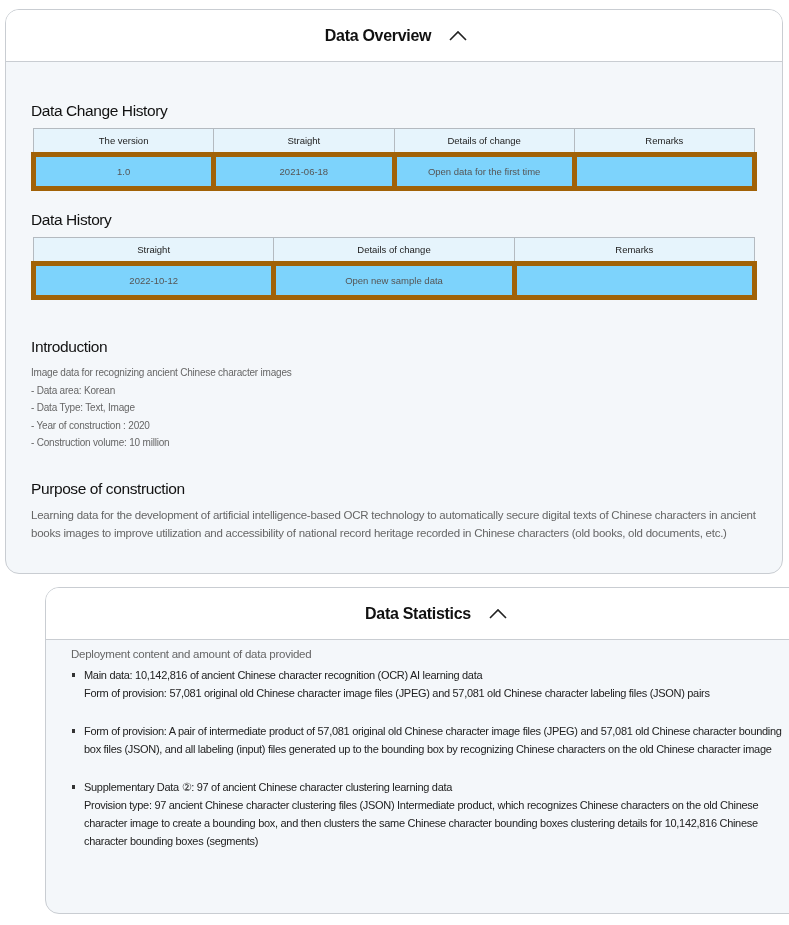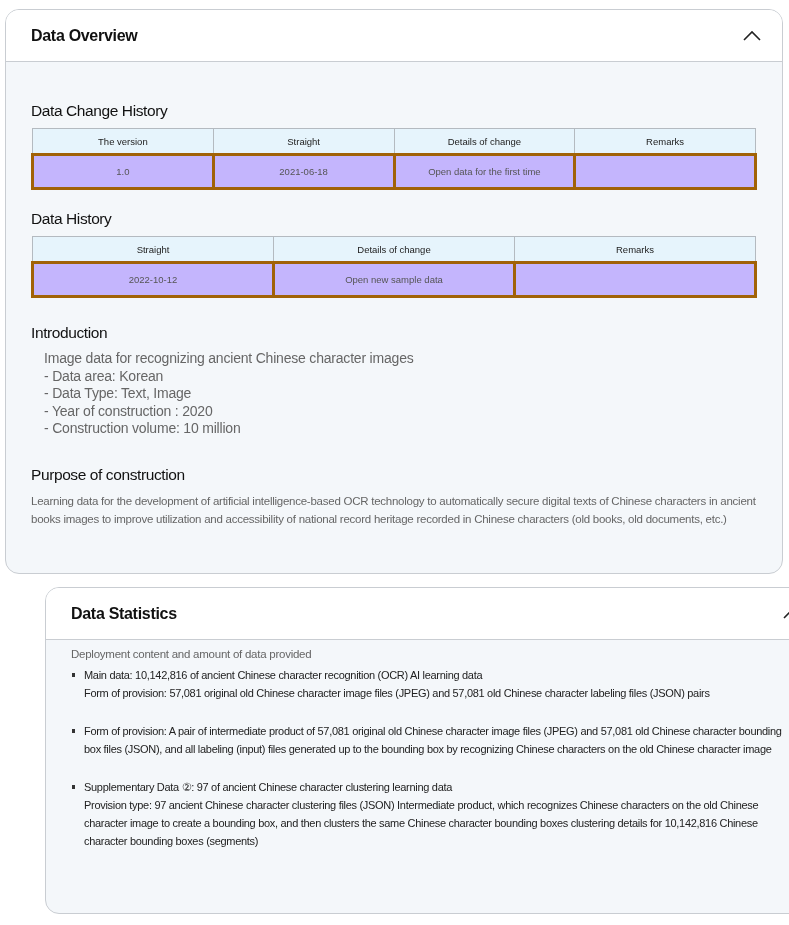--- a/index.html
+++ b/index.html
@@ -22,21 +22,21 @@
     }
     #panel-overview { top: 9px; height: 565px; }
     #panel-stats { top: 587px; height: 327px; margin-left: 40px; }
 
     .panel-header {
       height: 52px;
       background: #ffffff;
       border-bottom: 1px solid #c9cdd2;
       display: flex;
       align-items: center;
-      justify-content: space-between;
+      justify-content: center;
       padding: 0 20px 0 25px;
       cursor: pointer;
       gap: 17px;
     }
     .panel-title {
       font-size: 16px;
       font-weight: bold;
       color: #111;
       letter-spacing: -0.3px;
     }
@@ -48,53 +48,52 @@
     .panel-body { padding: 0 25px; }
 
     .section-title {
       font-size: 15.5px;
       font-weight: normal;
       color: #111;
       letter-spacing: -0.4px;
     }
     #sec-change-title { margin-top: 40px; }
     #sec-history-title { margin-top: 20px; }
-    #sec-intro-title { margin-top: 26px; }
+    #sec-intro-title { margin-top: 38px; }
     #sec-purpose-title { margin-top: 28px; }
 
     table.grid {
       width: 726px;
       border-collapse: collapse;
       margin-top: 8px;
       font-size: 9.5px;
       table-layout: fixed;
     }
     table.grid th {
       background: #e6f4fc;
       height: 26px;
       font-weight: normal;
       color: #222;
       border: 1px solid #b4bac0;
       text-align: center;
     }
     table.grid td {
-      background: #c4b5fd;
+      background: #7dd3fc;
       height: 34px;
       color: #555;
-      border: 3px solid #a16207;
+      border: 5px solid #a16207;
       text-align: center;
     }
 
     .intro-lines {
       margin-top: 8px;
-      font-size: 14px;
+      font-size: 10px;
       color: #666;
       line-height: 17.5px;
       letter-spacing: -0.2px;
-      margin-left: 13px;
     }
     .purpose-text {
       margin-top: 8px;
       font-size: 11.5px;
       color: #666;
       line-height: 18px;
       letter-spacing: -0.25px;
       width: 728px;
     }
 

